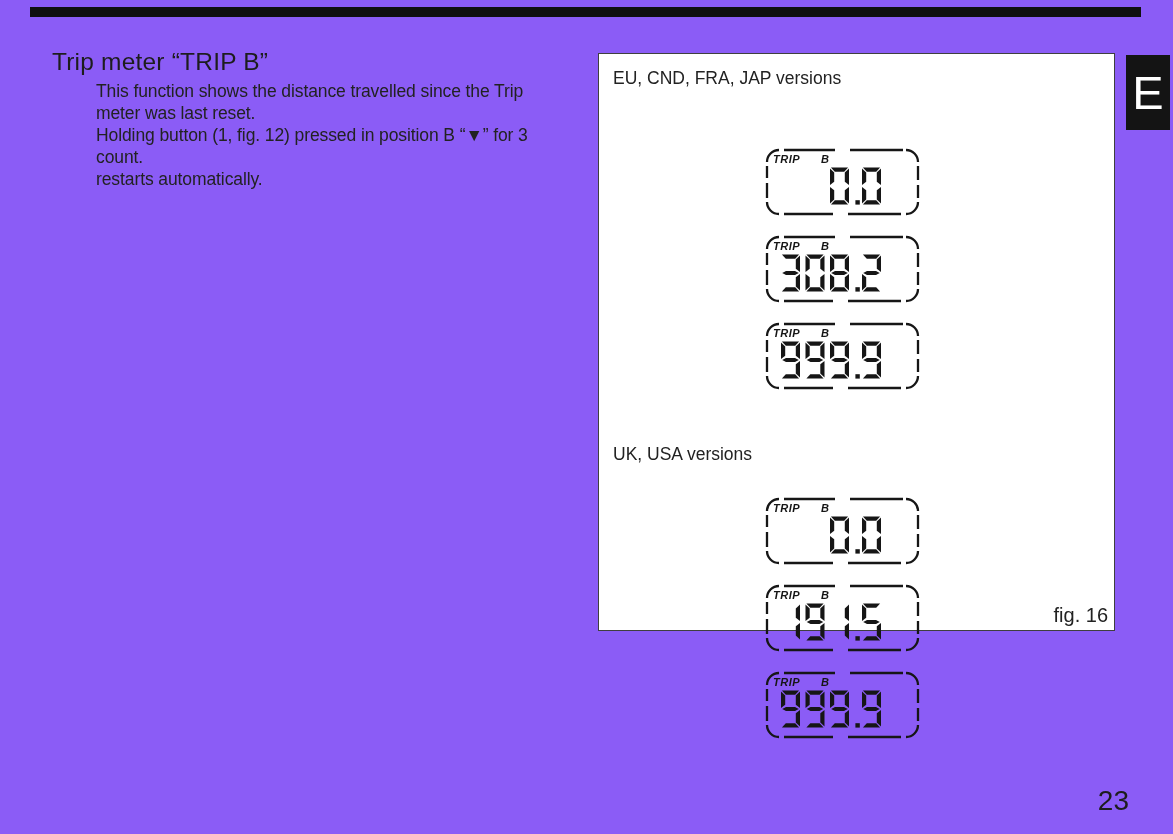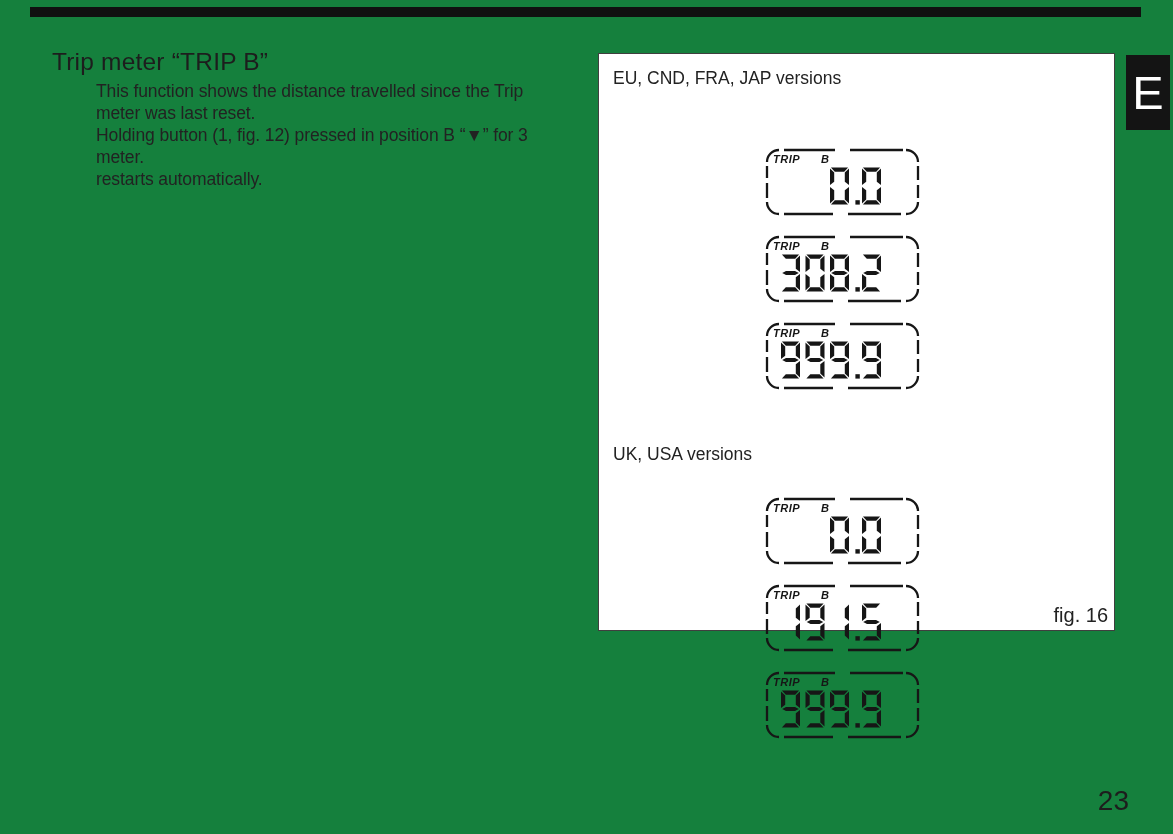--- a/index.html
+++ b/index.html
@@ -1,16 +1,16 @@
 <!DOCTYPE html>
 <html><head>
 <meta charset="utf-8">
 <style>
   html,body{margin:0;padding:0;background:#ffffff;}
-  .page{position:relative;width:1173px;height:834px;background:#15803d;overflow:hidden;
+  .page{position:relative;width:1173px;height:834px;background:#8b5cf6;overflow:hidden;
         font-family:"Liberation Sans",sans-serif;color:#1d1d1d;}
   .toprule{position:absolute;left:30px;top:7px;width:1111px;height:10px;background:#101010;}
   .heading{position:absolute;left:52px;top:48px;font-size:24.5px;font-weight:400;
            letter-spacing:0.2px;color:#1d1d1d;white-space:nowrap;}
   .bodytext{position:absolute;left:52px;top:80px;font-size:17.5px;line-height:22px;
             color:#222;letter-spacing:-0.1px;}
   .bline{height:22px;white-space:nowrap;margin-left:44px;}
   .figbox{position:absolute;left:598px;top:53px;width:517px;height:578px;
           border:1.5px solid #3f3f3f;box-sizing:border-box;background:#fff;}
   .seclabel{position:absolute;left:14px;font-size:17.5px;color:#222;white-space:nowrap;}
@@ -33,21 +33,21 @@
 <div class="page">
 
   <div class="toprule"></div>
 
   <div class="heading">Trip meter “TRIP B”</div>
 
   <div class="bodytext">
     <div class="bline">This function shows the distance travelled since the Trip</div>
     <div class="bline">meter was last reset.</div>
     <div class="bline">Holding button (1, fig. 12) pressed in position B “▼” for 3</div>
-    <div class="bline">meter.</div>
+    <div class="bline">count.</div>
     <div class="bline">restarts automatically.</div>
   </div>
 
   <div class="figbox">
     <div class="seclabel eu">EU, CND, FRA, JAP versions</div>
 
     <div class="lcd p0"><svg width="157" height="70" viewBox="0 0 157 70">
           <path d="M3 15A12 12 0 0 1 15 3M20 3H71M86 3H139M142 3A12 12 0 0 1 154 15M154 19V33M154 38V51M154 55A12 12 0 0 1 142 67M137 67H84M69 67H20M15 67A12 12 0 0 1 3 55M3 51V36M3 31V19" fill="none" stroke="#161616" stroke-width="2.3" stroke-linecap="butt"></path>
           <text class="lcdlab" x="9" y="15.5">TRIP</text>
           <text class="lcdlab" x="57" y="15.5">B</text>

